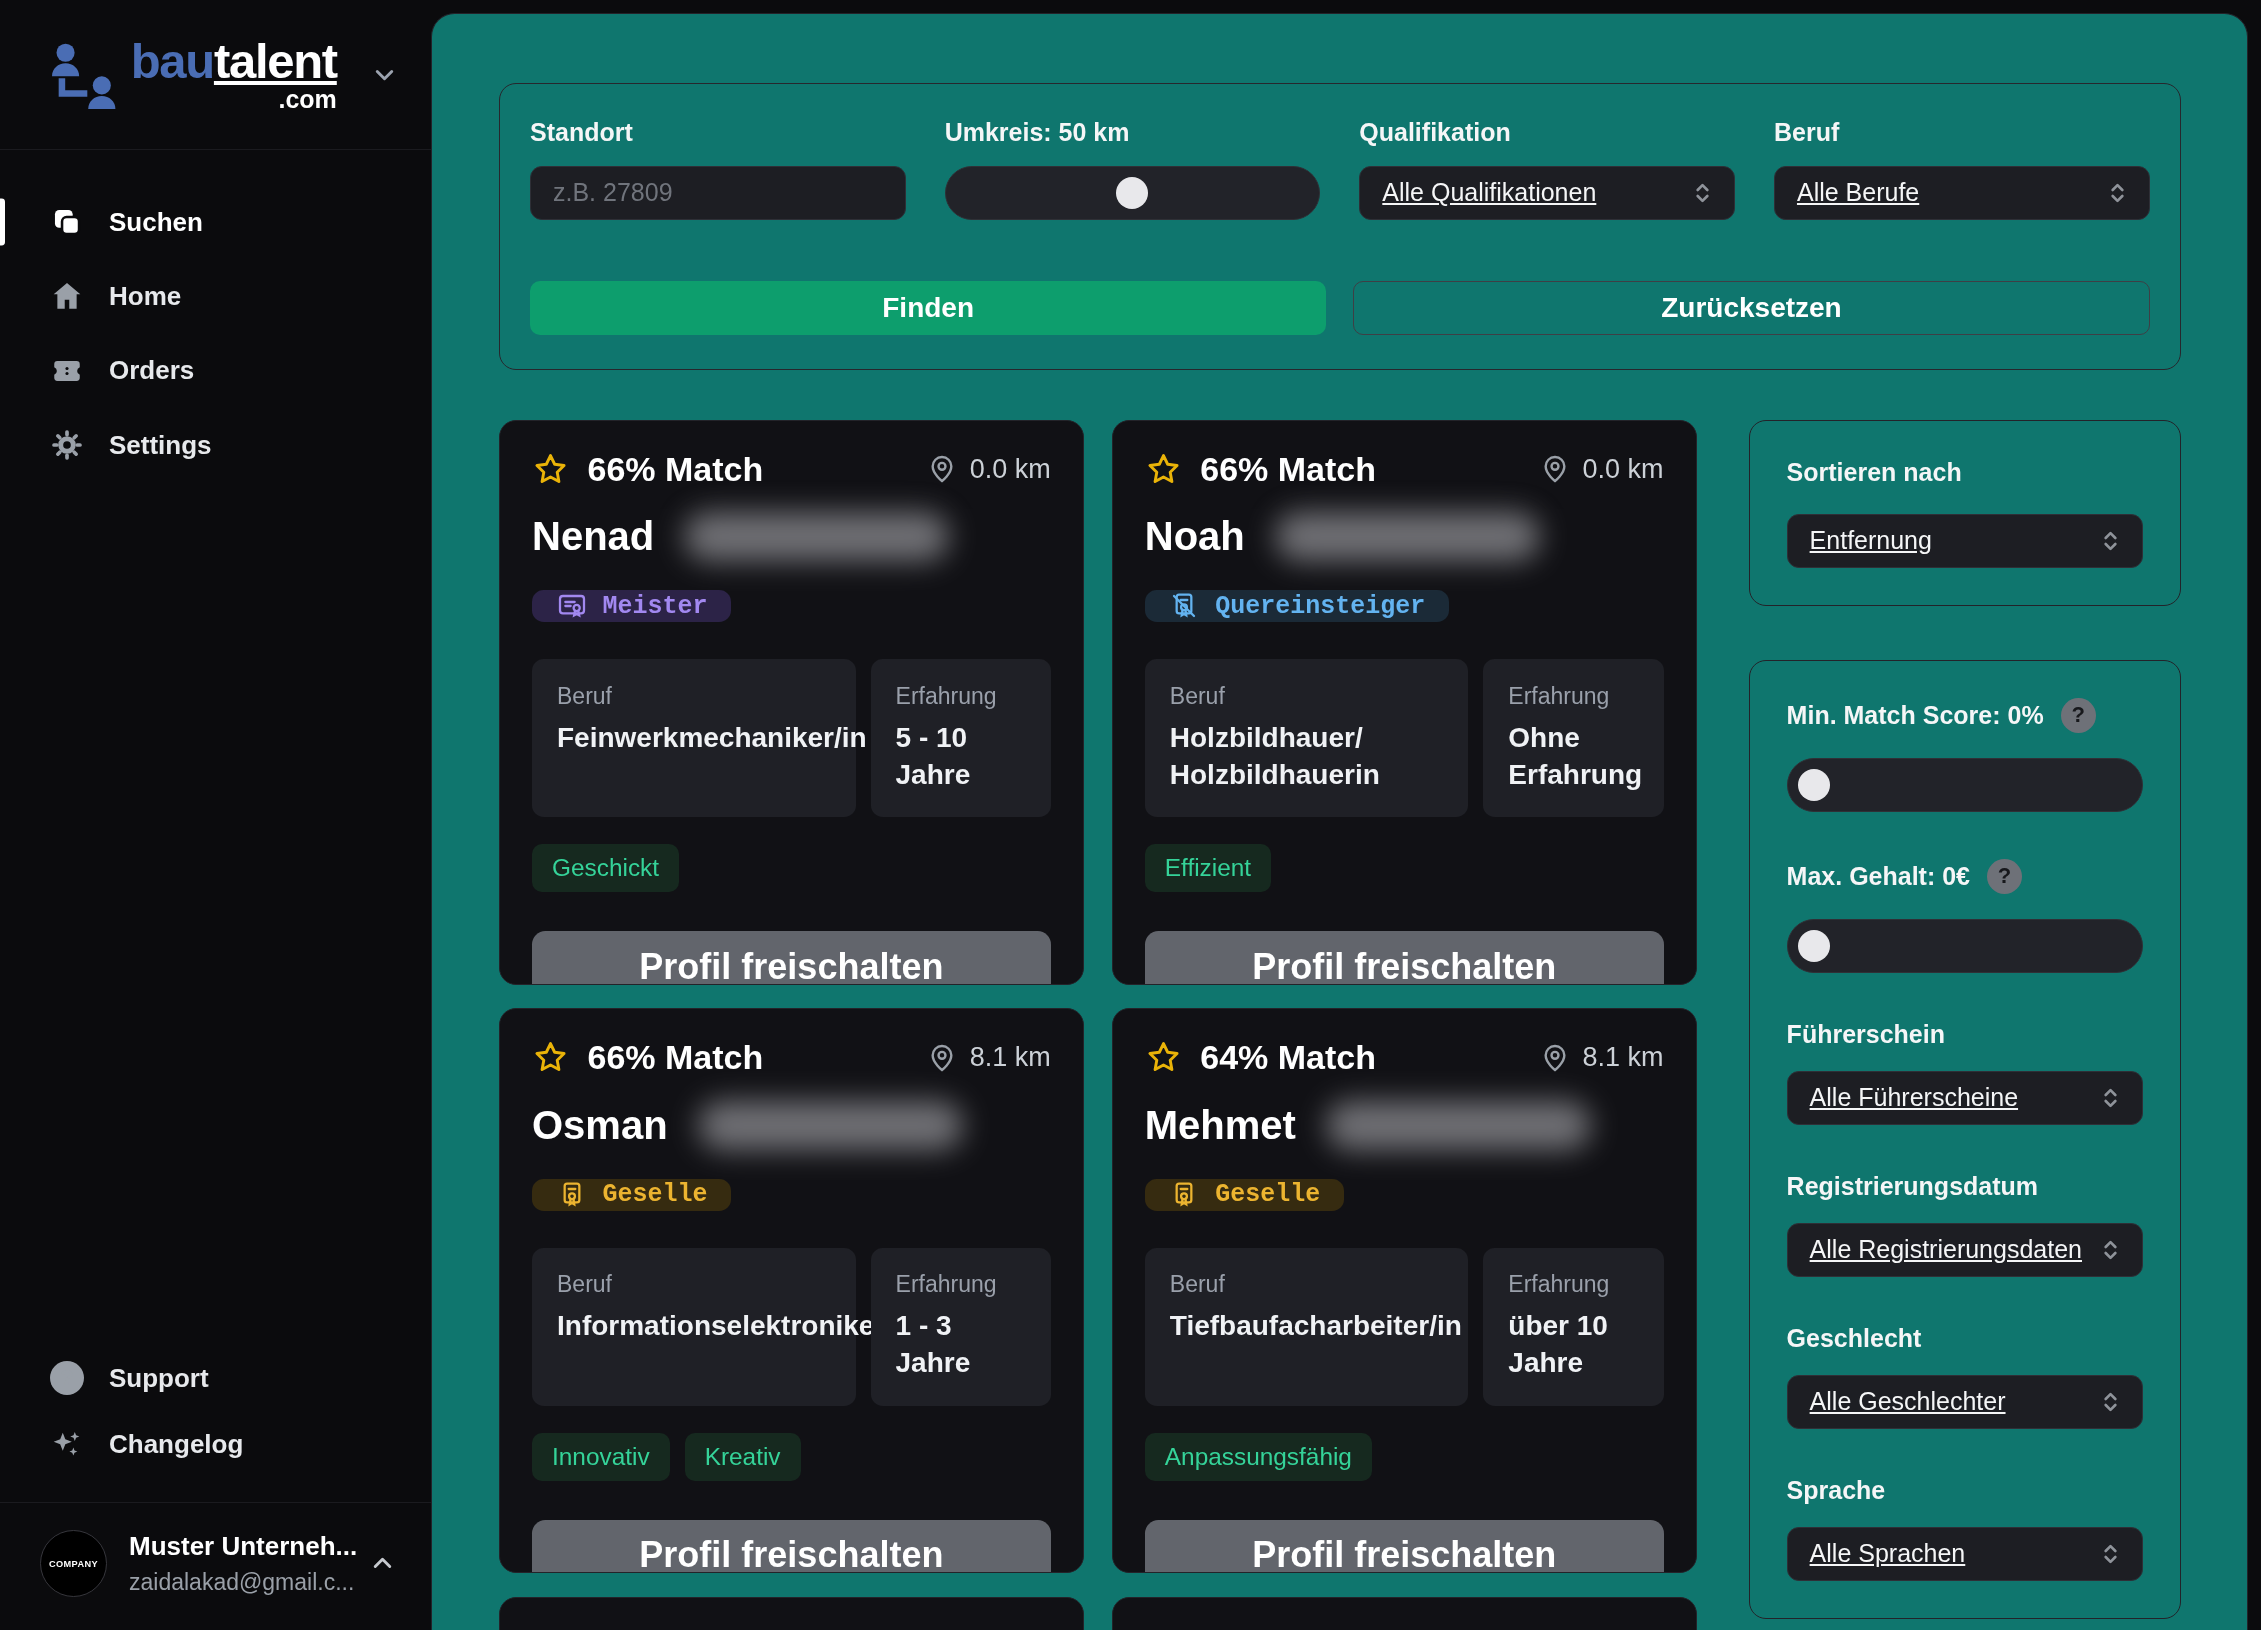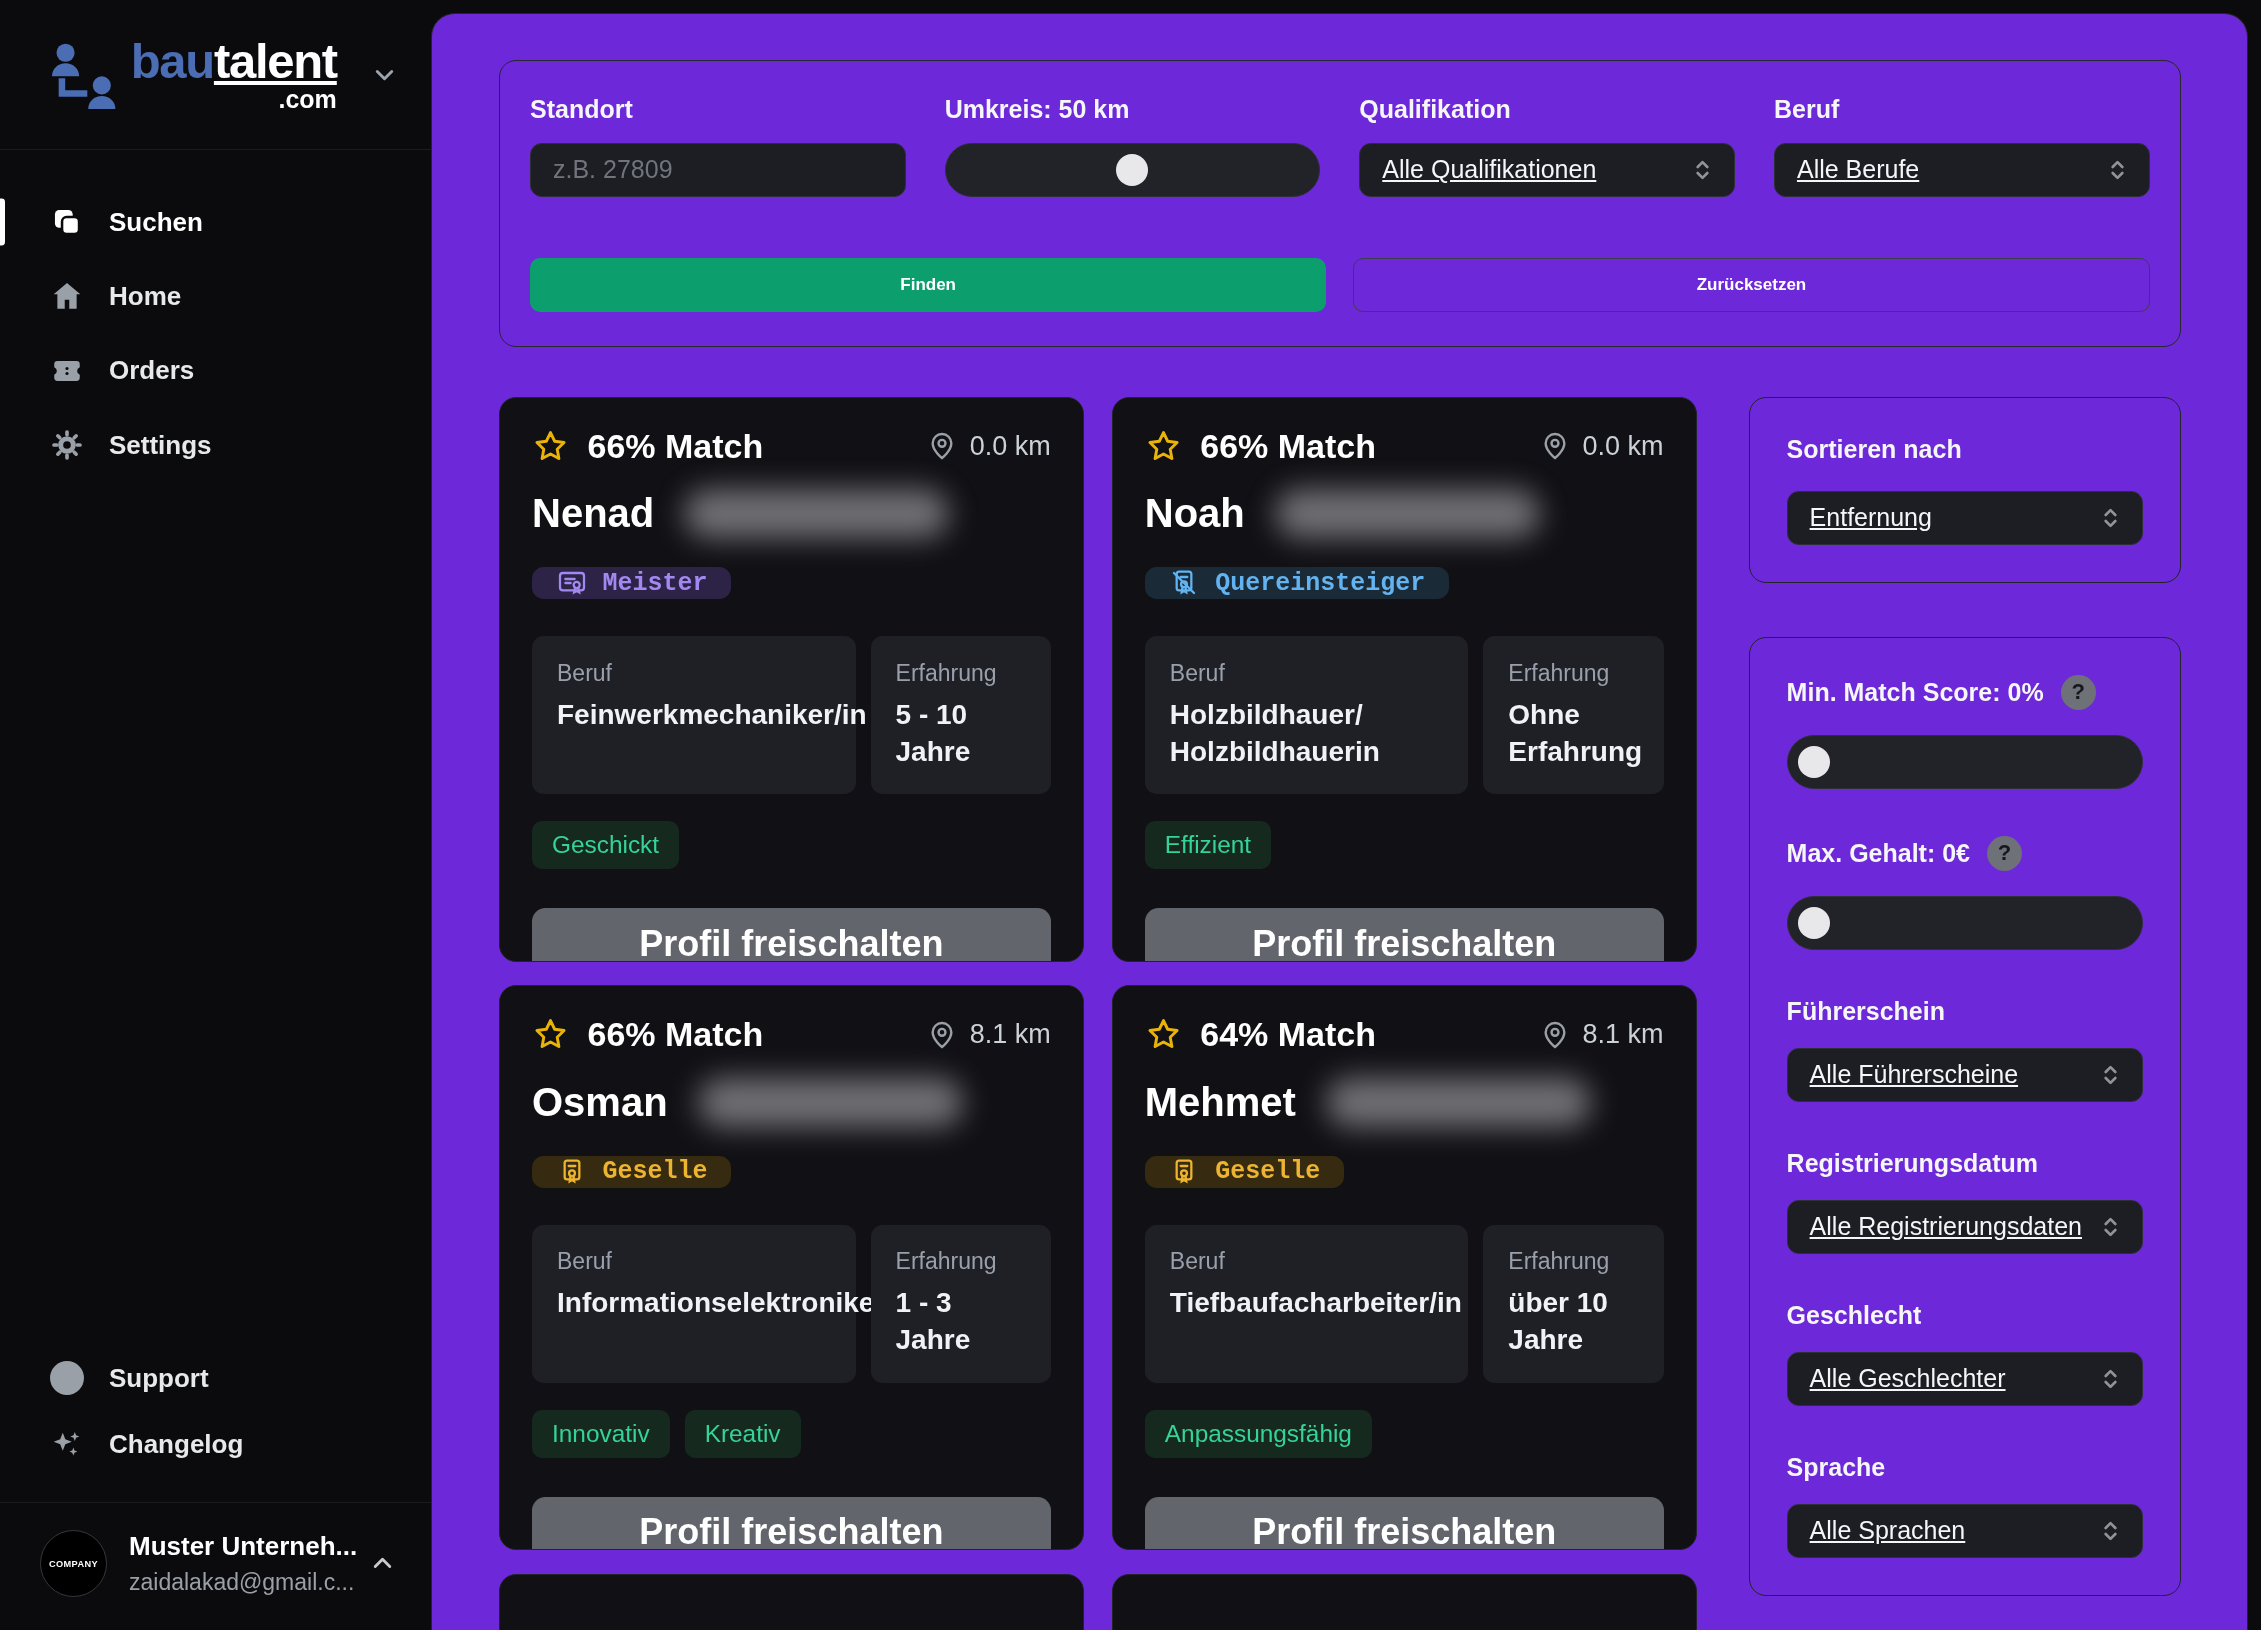--- a/index.html
+++ b/index.html
@@ -40,22 +40,22 @@
   .avatar { width:67px; height:67px; border-radius:50%; background:#000;
             border:1.7px solid #36363c; display:flex; align-items:center; justify-content:center;
             color:#fff; font-size:9.2px; font-weight:700; letter-spacing:0.4px; flex:0 0 auto; }
   .user-texts { margin-left:22px; min-width:0; }
   .user-name { font-size:26px; font-weight:700; color:#fff; white-space:nowrap; }
   .user-email { font-size:23px; color:#9aa0a8; margin-top:6.7px; white-space:nowrap; }
   .user-chevron { margin-left:auto; color:#c6c9ce; width:29px; height:29px; }
 
   
   .panel { position:absolute; left:431px; top:13.4px; right:13.4px; bottom:0;
-           background:#6d28d9; border:0.8px solid #232329; border-bottom:none;
-           border-radius:23.5px 23.5px 0 0; padding:46px 66px 0 67px; overflow:hidden; }
+           background:#0f766e; border:0.8px solid #232329; border-bottom:none;
+           border-radius:23.5px 23.5px 0 0; padding:69px 66px 0 67px; overflow:hidden; }
 
   
   .filter-card { border:0.8px solid #27272d; border-radius:17px; padding:34px 30px; }
   .filter-grid { display:grid; grid-template-columns:repeat(4,1fr); gap:39px; }
   .f-label { font-size:25px; font-weight:600; color:#f5f6f7; line-height:29px; margin-bottom:18.5px; }
   .text-input { width:100%; height:54px; background:#1d1e23; border:0.8px solid #2e2f36;
                 border-radius:11.8px; padding:0 22px; color:#f5f6f7; font-size:25px;
                 font-family:"Liberation Sans", sans-serif; outline:none; }
   .text-input::placeholder { color:#70747c; }
   .select { position:relative; display:flex; align-items:center; height:54px;
@@ -63,21 +63,21 @@
             padding:0 54px 0 22px; font-size:25px; color:#f5f6f7; cursor:pointer;
             white-space:nowrap; overflow:hidden;text-decoration:underline; }
   .sel-chevrons { position:absolute; right:17px; top:50%; transform:translateY(-50%);
                   width:29px; height:29px; color:#8f939a; }
   .slider { position:relative; height:54px; background:#222329; border:0.8px solid #2f3036;
             border-radius:840px; cursor:pointer; }
   .thumb { position:absolute; top:50%; left:50%; width:32px; height:32px; border-radius:50%;
            background:#e8e8eb; transform:translate(-50%,-50%); }
   .actions { display:grid; grid-template-columns:1fr 1fr; gap:27px; margin-top:61px; }
   .btn { height:54px; border-radius:10px; display:flex; align-items:center;
-         justify-content:center; font-size:17px; cursor:pointer; }
+         justify-content:center; font-size:28px; cursor:pointer; }
   .btn-primary { background:#0d9e6d; color:#ffffff; font-weight:700; }
   .btn-ghost { background:transparent; border:0.8px solid #3e3f45; color:#ffffff; font-weight:600; }
 
   
   .content { display:grid; grid-template-columns:1fr 432px; column-gap:52px;
              margin-top:50px; align-items:start; }
   .cards-grid { display:grid; grid-template-columns:1fr 1fr; gap:23.5px 28px; }
 
   .card { background:#111115; border:0.8px solid #232329; border-radius:17px;
           padding:29px 32px; height:565px; display:flex; flex-direction:column; overflow:hidden; }

